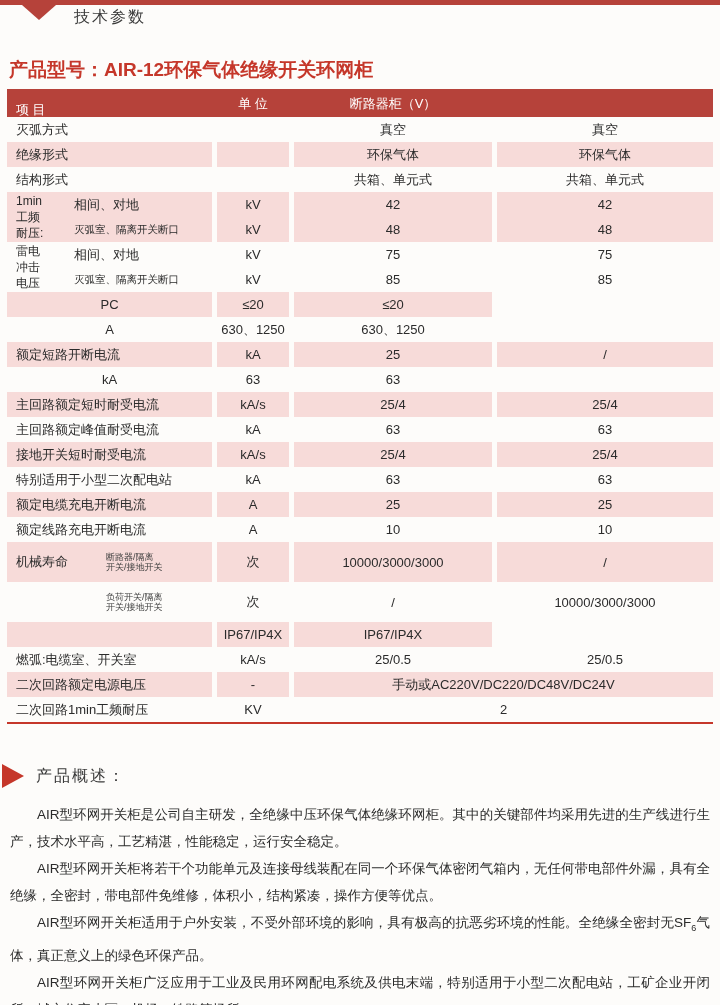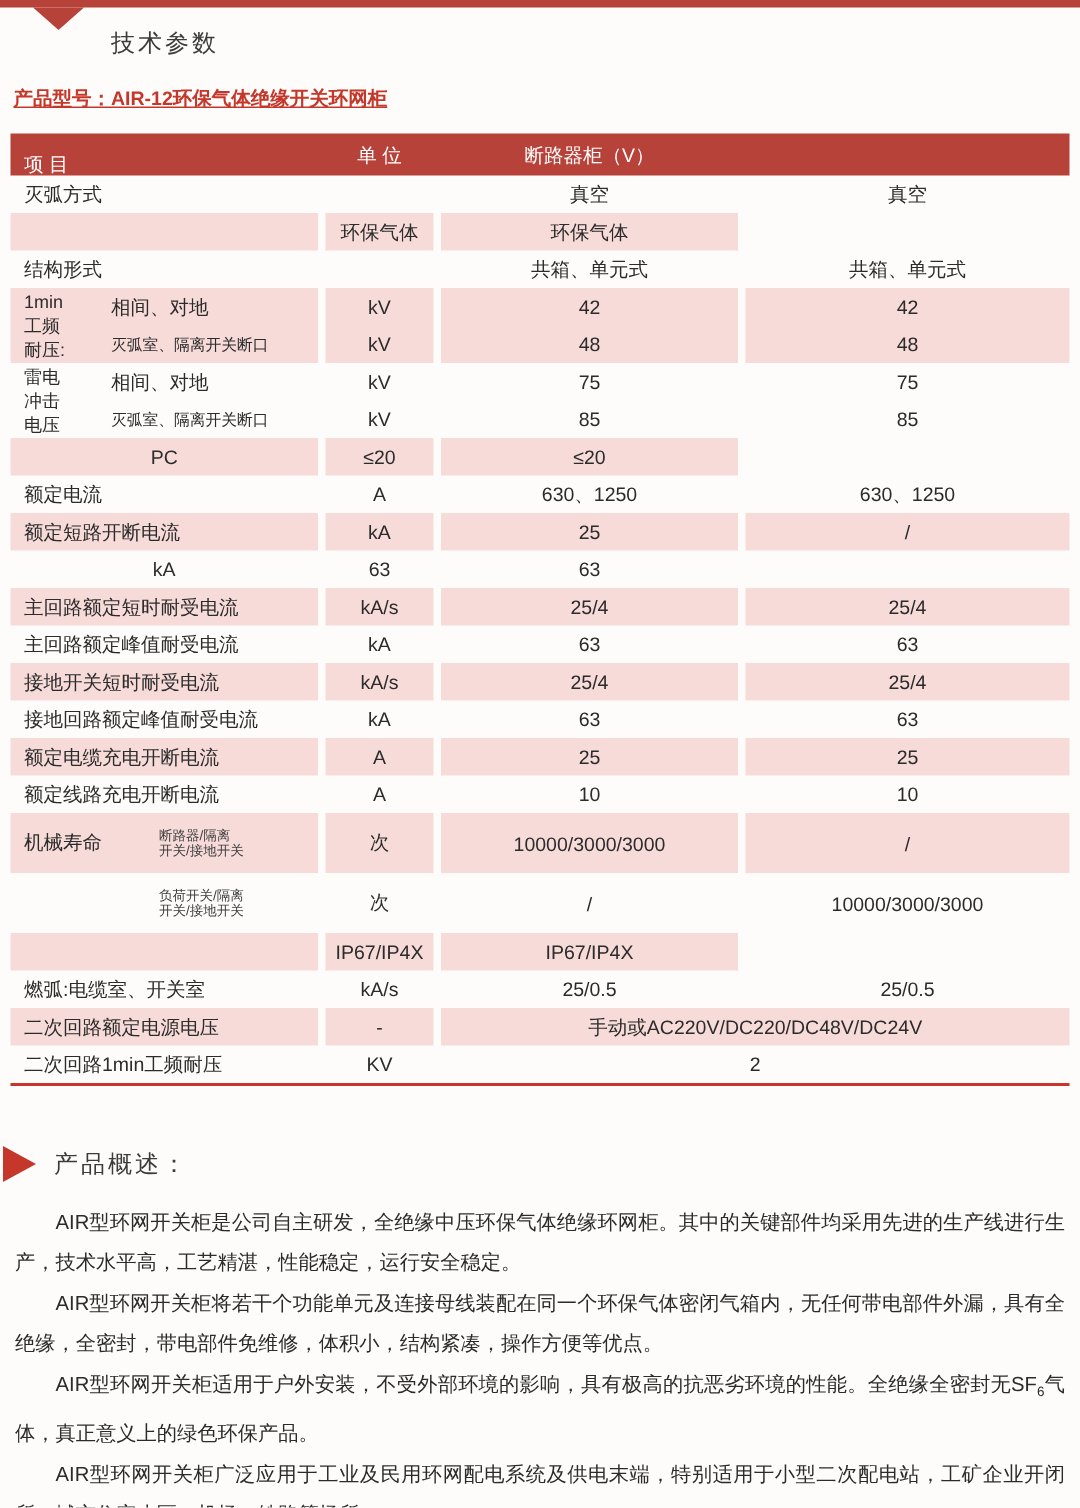--- a/index.html
+++ b/index.html
@@ -11,22 +11,22 @@
   *{box-sizing:border-box;}
   html,body{margin:0;padding:0;}
   body{
     width:720px;height:1005px;overflow:hidden;
     background:#fdfcfa;color:var(--text);
     font-family:"Liberation Sans","DejaVu Sans",sans-serif;
   }
   .topbar{height:5px;background:var(--red);}
   .sec1{display:flex;align-items:flex-start;padding-left:22px;height:34px;}
   .tri-down{width:0;height:0;border-left:17px solid transparent;border-right:17px solid transparent;border-top:15px solid var(--red);}
-  .sec-title{font-size:16px;font-weight:normal;color:#3b3b3b;margin:0 0 0 18px;padding-top:14px;letter-spacing:2px;}
-  .model{margin:18px 0 0 9px;color:var(--accent);font-size:13px;font-weight:bold;height:18px;text-decoration:underline;}
+  .sec-title{font-size:16px;font-weight:normal;color:#3b3b3b;margin:0 0 0 18px;padding-top:2px;letter-spacing:2px;}
+  .model{margin:18px 0 0 9px;color:var(--accent);font-size:19px;font-weight:bold;height:18px;}
   .spec-table{margin:14px 7px 0 7px;}
   .thead{display:grid;grid-template-columns:205px 72px 198px 216px;column-gap:5px;height:28px;background:var(--red);color:#fff;align-items:center;font-size:13px;}
   .hcell{text-align:center;}
   .h1{text-align:left;padding-left:9px;margin-top:12px;}
   .trow{display:grid;grid-template-columns:205px 72px 198px 216px;column-gap:5px;}
   .trow.simple,.trow.spanrow{height:25px;}
   .trow.double{height:50px;}
   .trow.mech{height:40px;}
   .cell{display:flex;align-items:center;justify-content:center;font-size:13px;background:transparent;}
   .pink > .cell{background:var(--pink);}
@@ -69,20 +69,23 @@
   <div class="tbody">
       <div class="trow simple">
         <div class="cell c1">
           <div class="lab">灭弧方式</div>
         </div>
         <div class="cell"></div>
         <div class="cell">真空</div>
         <div class="cell">真空</div>
       </div>
       <div class="trow simple pink">
+        <div class="cell c1">
+          <div class="lab">绝缘形式</div>
+        </div>
         <div class="cell"></div>
         <div class="cell">环保气体</div>
         <div class="cell">环保气体</div>
       </div>
       <div class="trow simple">
         <div class="cell c1">
           <div class="lab">结构形式</div>
         </div>
         <div class="cell"></div>
         <div class="cell">共箱、单元式</div>
@@ -137,23 +140,20 @@
           <div class="sline">75</div>
           <div class="sline">85</div>
         </div>
       </div>
       <div class="trow simple pink">
         <div class="cell">PC</div>
         <div class="cell">≤20</div>
         <div class="cell">≤20</div>
       </div>
       <div class="trow simple">
-        <div class="cell c1">
-          <div class="lab">额定电流</div>
-        </div>
         <div class="cell">A</div>
         <div class="cell">630、1250</div>
         <div class="cell">630、1250</div>
       </div>
       <div class="trow simple pink">
         <div class="cell c1">
           <div class="lab">额定短路开断电流</div>
         </div>
         <div class="cell">kA</div>
         <div class="cell">25</div>
@@ -183,21 +183,21 @@
       <div class="trow simple pink">
         <div class="cell c1">
           <div class="lab">接地开关短时耐受电流</div>
         </div>
         <div class="cell">kA/s</div>
         <div class="cell">25/4</div>
         <div class="cell">25/4</div>
       </div>
       <div class="trow simple">
         <div class="cell c1">
-          <div class="lab">接地回路额定峰值耐受电流</div>
+          <div class="lab">特别适用于小型二次配电站</div>
         </div>
         <div class="cell">kA</div>
         <div class="cell">63</div>
         <div class="cell">63</div>
       </div>
       <div class="trow simple pink">
         <div class="cell c1">
           <div class="lab">额定电缆充电开断电流</div>
         </div>
         <div class="cell">A</div>

